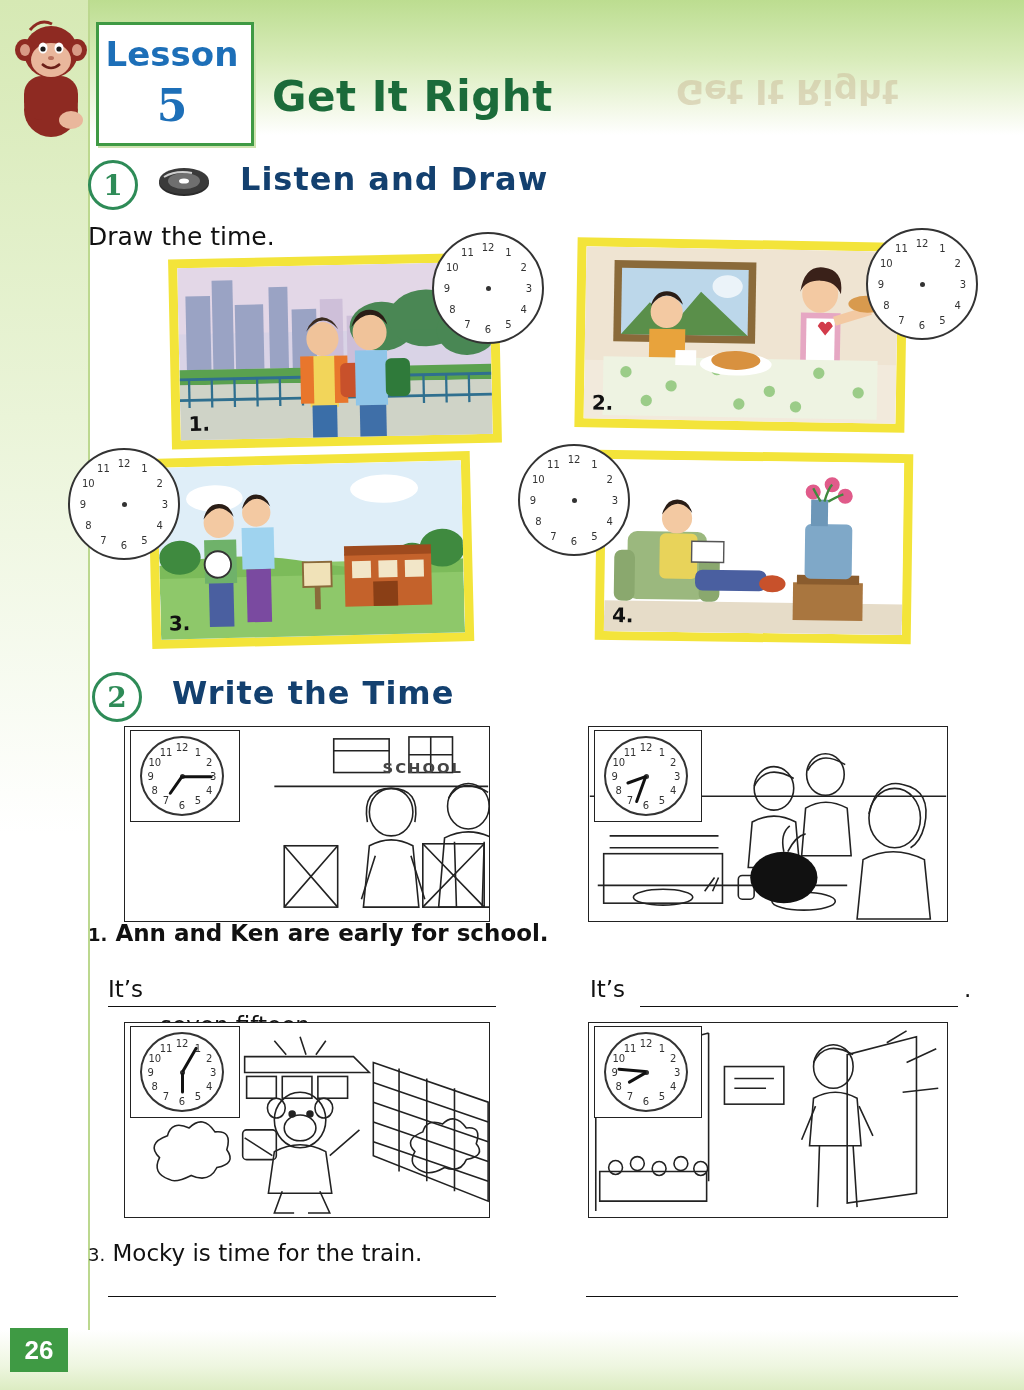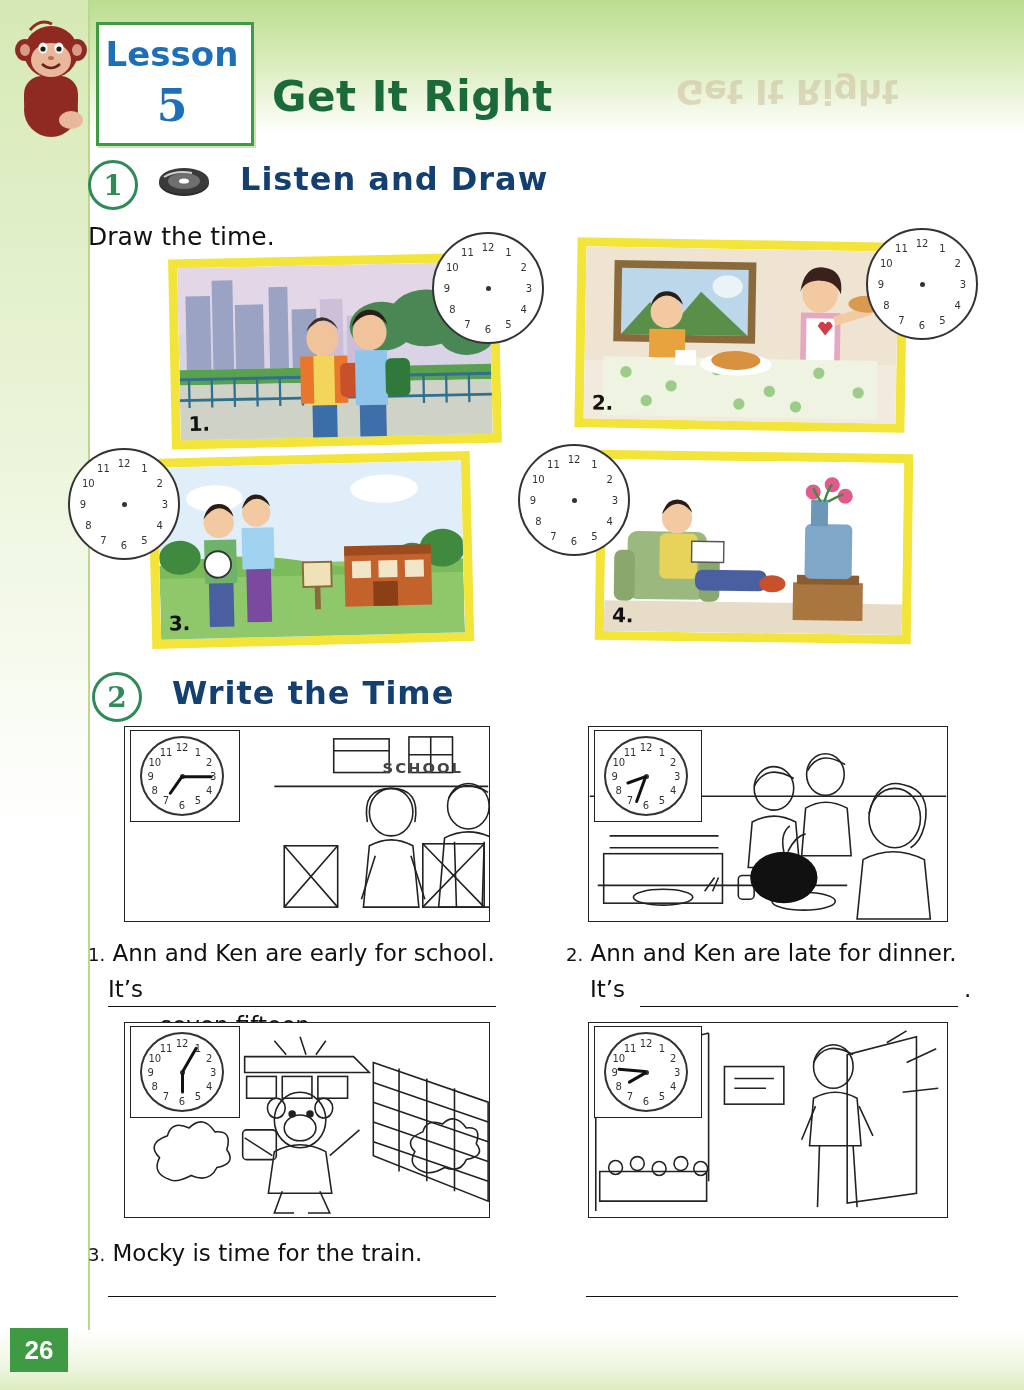--- a/index.html
+++ b/index.html
@@ -522,32 +522,28 @@
     <span class="cnum" style="left:50%;top:88%;">6</span>
       <span class="cnum" style="left:30%;top:82%;">7</span>
     <span class="cnum" style="left:16%;top:68%;">8</span>
       <span class="cnum" style="left:11%;top:50%;">9</span>
     <span class="cnum" style="left:16%;top:32%;">10</span>
       <span class="cnum" style="left:30%;top:18%;">11</span>
     <div class="hand" style="left:50%;top:22%;width:3px;height:28%;margin-left:-1.5px;transform:rotate(250deg);"></div>
     <div class="hand" style="left:50%;top:12%;width:2.5px;height:38%;margin-left:-1.25px;transform:rotate(200deg);"></div>
   </div>
 
-  <div class="sent" style="left:88px;top:940px;">
+  <div class="sent" style="left:88px;top:920px;font-weight:bold;">
     <span class="n">1.</span>
     <span>Ann and Ken are early for school.</span>
   </div>
   <div class="sent" style="left:108px;top:976px;">It’s</div>
   <div class="answer-text" style="left:160px;top:1012px;">seven fifteen.</div>
   <div class="answer-line" style="left:108px;top:1006px;width:388px;"></div>
 
-  <div class="sent" style="left:566px;top:940px;">
-    <span class="n">2.</span>
-    <span>Ann and Ken are late for dinner.</span>
-  </div>
   <div class="sent" style="left:590px;top:976px;">It’s</div>
   <div class="answer-text" style="left:644px;top:976px;"></div>
   <div class="answer-line" style="left:640px;top:1006px;width:318px;"></div>
   <div class="dot" style="left:964px;top:976px;">.</div>
 
   <div class="lineart" style="left:124px;top:1022px;width:366px;height:196px;">
     <svg viewBox="0 0 366 196" style="position:absolute;inset:0;width:100%;height:100%;">
       <g stroke="#222" stroke-width="1.6" fill="none">
         <path d="M120 34 h110 l16 16 h-126z"></path>
         <path d="M150 18 l12 14 M176 14 l6 18 M202 18 l-10 14"></path>

